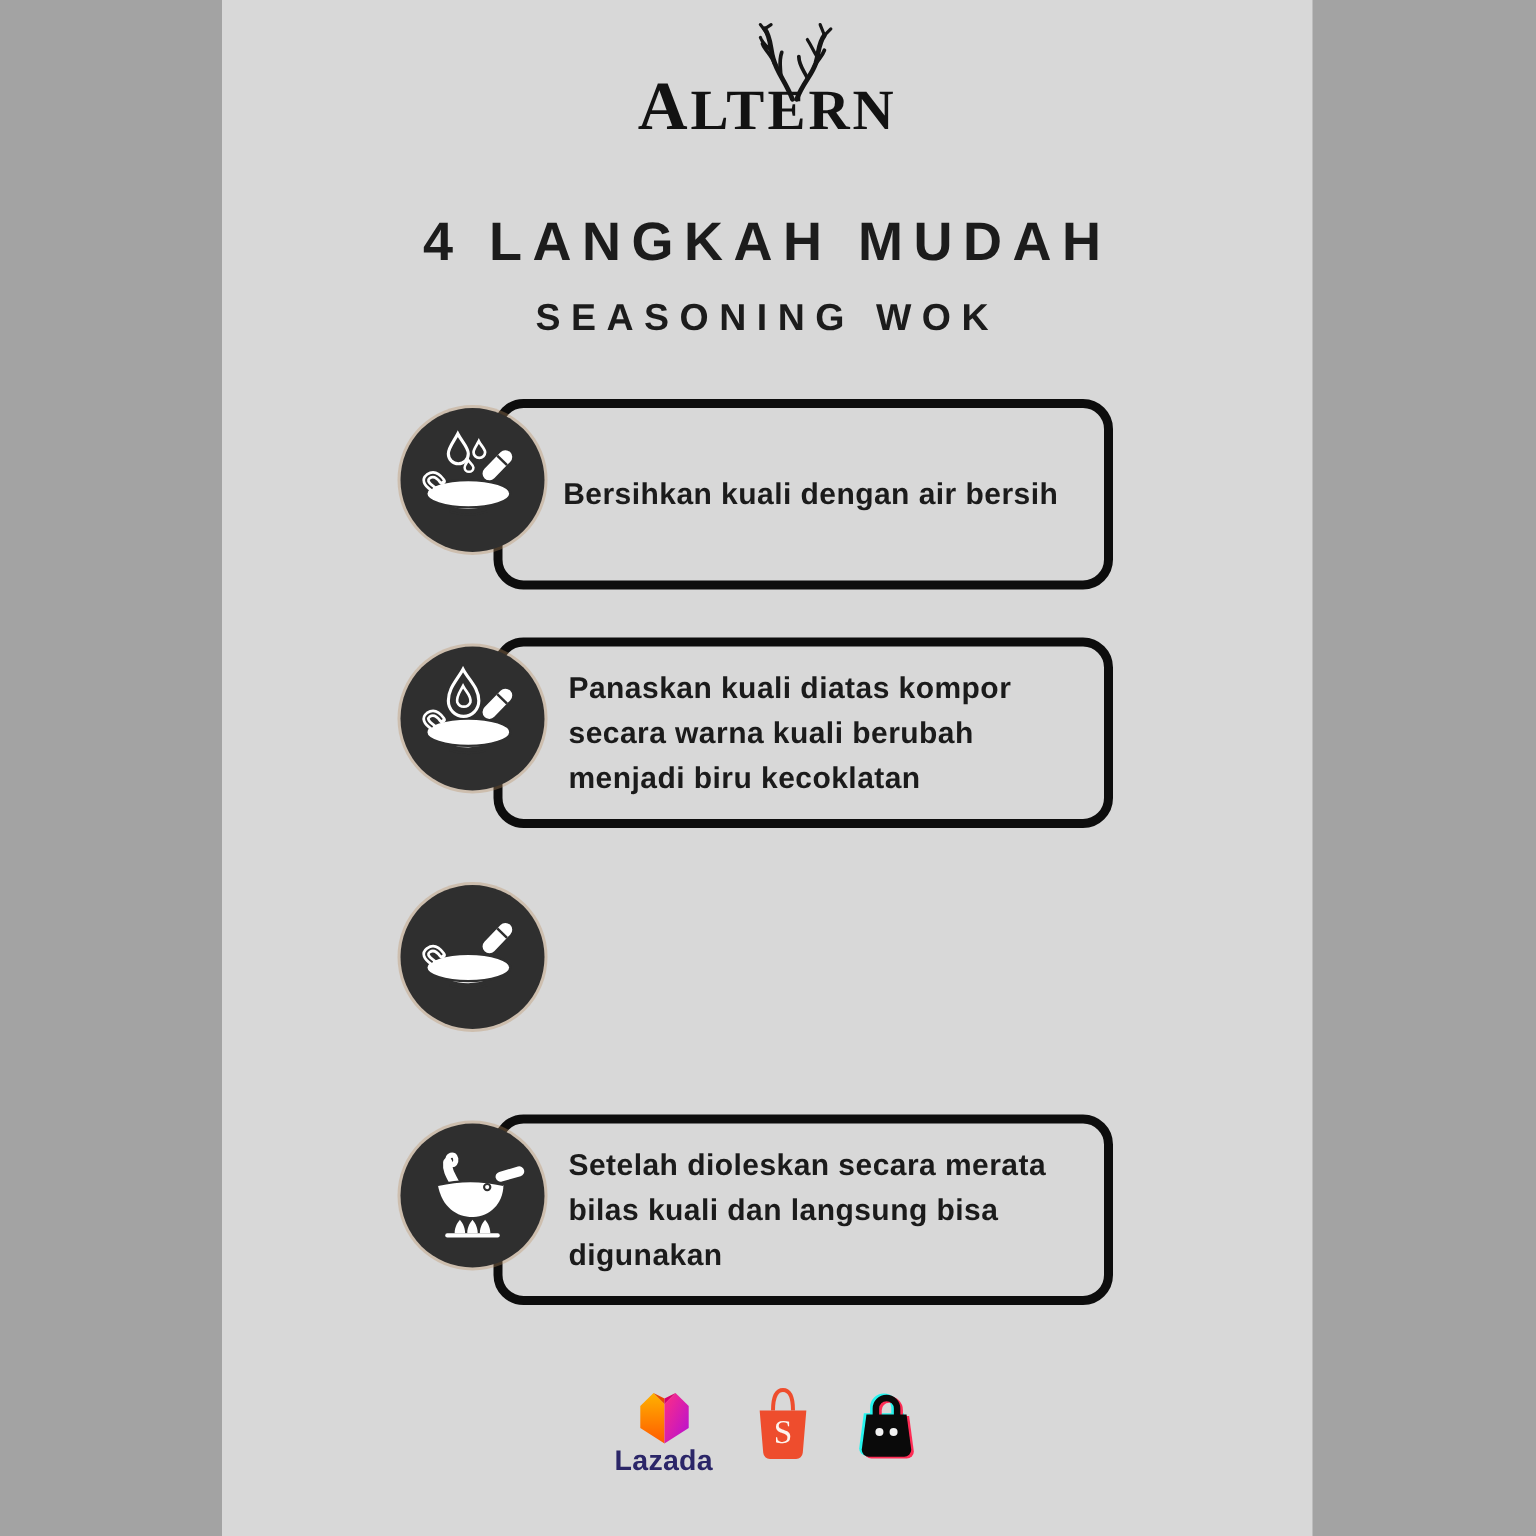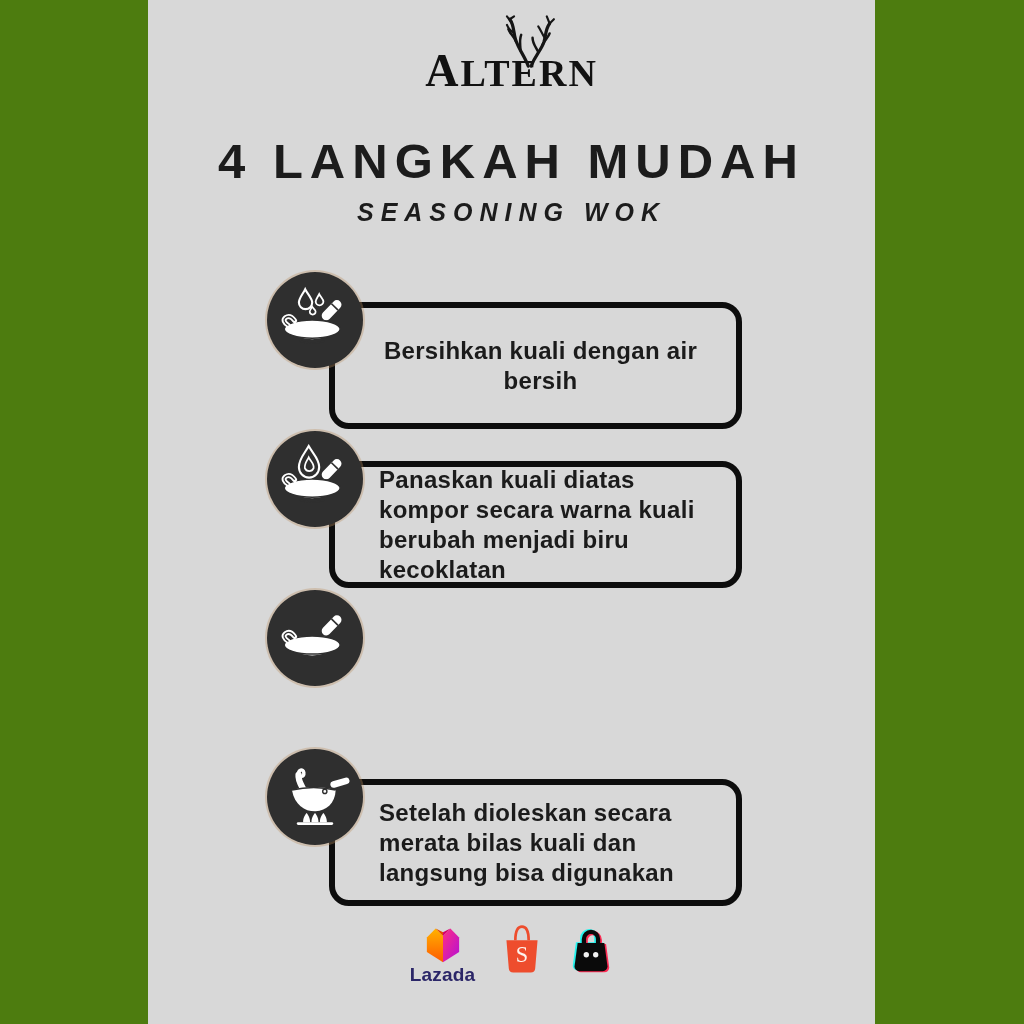--- a/index.html
+++ b/index.html
@@ -1,53 +1,53 @@
 <!DOCTYPE html>
 <html><head>
 <meta charset="utf-8">
 <style>
   html,body{margin:0;padding:0;}
   body{
     width:1024px;height:1024px;background:#ffffff;
     font-family:"Liberation Sans", sans-serif;
     -webkit-font-smoothing:antialiased;
   }
-  .page{position:relative;width:1024px;height:1024px;background:#4d7c0f;overflow:hidden;}
+  .page{position:relative;width:1024px;height:1024px;background:#a3a3a3;overflow:hidden;}
   .canvas{position:absolute;left:148px;top:0;width:727px;height:1024px;background:#d8d8d8;}
 
   
   .brand{position:absolute;top:12px;left:0;right:0;height:100px;text-align:center;}
   .brand-inner{position:relative;display:inline-block;padding-top:36px;}
   .antlers{position:absolute;top:0;left:50%;margin-left:-14px;width:64px;height:60px;z-index:0;}
   .brand-name{
     position:relative;z-index:1;
     font-family:"Liberation Serif", serif;
     font-size:38px;font-weight:700;color:#121212;letter-spacing:2px;line-height:1;
   }
   .brand-name::first-letter{font-size:46px;}
 
   
   .title{
     position:absolute;top:139px;left:0;right:0;text-align:center;
-    font-size:49px;line-height:44px;font-weight:700;color:#1c1c1c;letter-spacing:7px;
+    font-size:36px;line-height:44px;font-weight:700;color:#1c1c1c;letter-spacing:7px;
   }
   .subtitle{
     position:absolute;top:197px;left:0;right:0;text-align:center;
-    font-size:25px;line-height:30px;font-weight:700;color:#1c1c1c;letter-spacing:7px;font-style:italic;
+    font-size:25px;line-height:30px;font-weight:700;color:#1c1c1c;letter-spacing:7px;
   }
 
   
   .steps{position:absolute;top:266px;left:0;width:727px;}
   .step{position:relative;height:127px;margin-bottom:32px;}
   .step-card{
     position:absolute;left:181px;top:0;width:413px;height:127px;box-sizing:border-box;
     border:6px solid #0d0d0d;border-radius:20px;background:transparent;
     display:flex;align-items:center;
     padding:4px 8px 4px 44px;
-    font-size:24px;line-height:30px;font-weight:700;color:#1b1b1b;letter-spacing:0.3px;margin-top:36px;
+    font-size:20px;line-height:30px;font-weight:700;color:#1b1b1b;letter-spacing:0.3px;
   }
   .step-card.centered{justify-content:center;text-align:center;padding:4px 30px 4px 40px;}
   .step-circle{
     position:absolute;left:119px;top:6px;width:96px;height:96px;border-radius:50%;
     background:#2f2f2f;display:flex;align-items:center;justify-content:center;
     box-shadow:0 0 0 2px rgba(186,142,96,0.35);
     z-index:2;
   }
   .step-circle svg{width:70px;height:70px;}
 

